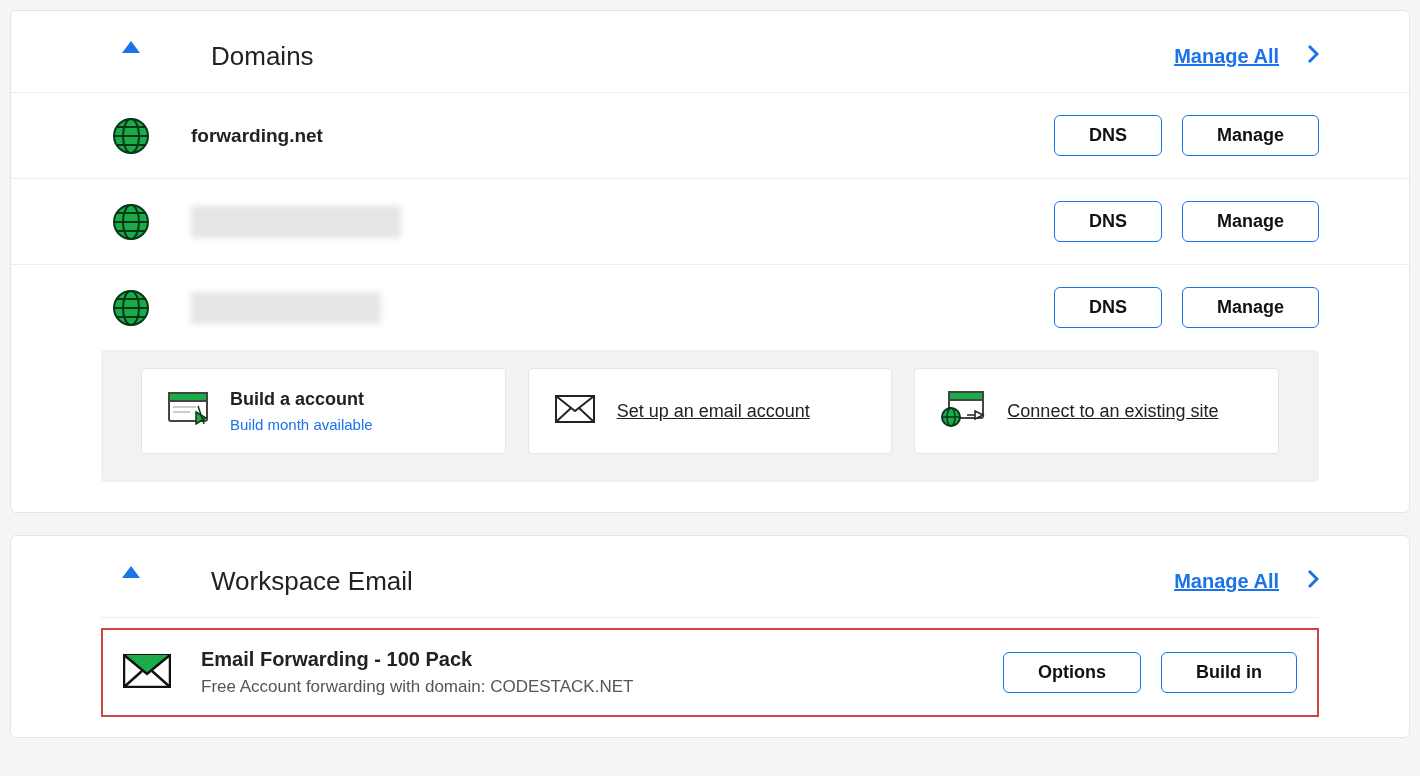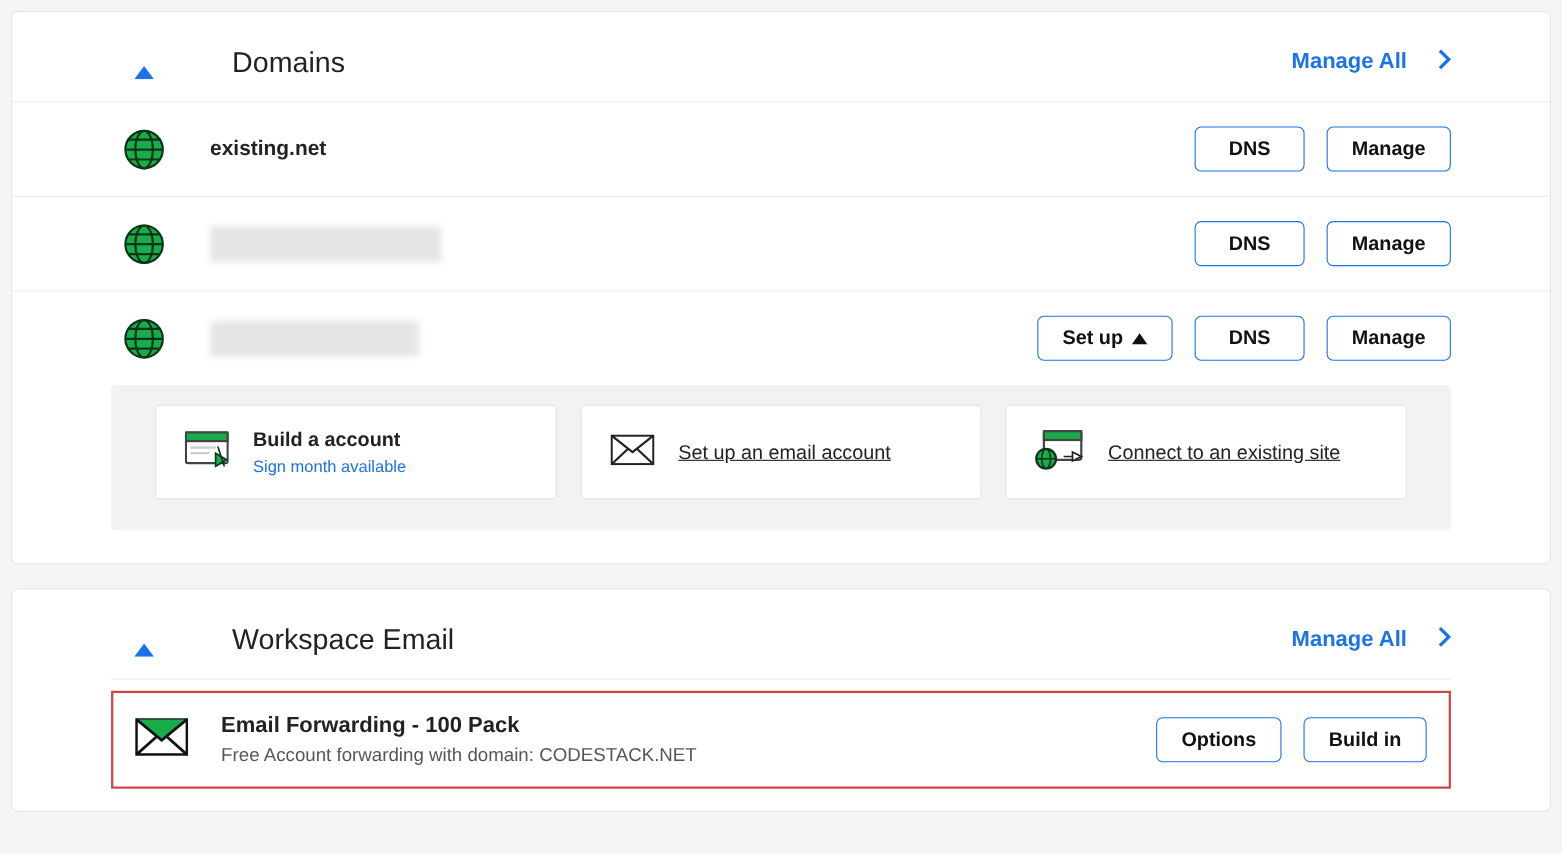--- a/index.html
+++ b/index.html
@@ -17,41 +17,42 @@
     padding: 0;
   }
   .panel-header {
     display: flex;
     align-items: center;
     justify-content: space-between;
     padding: 30px 90px 20px 90px;
   }
   .panel-header-left {
     display: flex;
-    align-items: flex-end;
+    align-items: flex-start;
   }
   .caret {
     width: 60px;
     display: flex;
     justify-content: center;
   }
   .caret svg { display: block; }
   .panel-title {
     font-size: 26px;
     font-weight: 500;
     color: #222;
     margin-left: 50px;
   }
   .manage-all {
     display: flex;
     align-items: center;
     color: #1a73e8;
     font-size: 20px;
     font-weight: 600;
     cursor: pointer;
+    text-decoration: underline;
   }
   .manage-all .chev { margin-left: 28px; }
   .row {
     display: flex;
     align-items: center;
     justify-content: space-between;
     padding: 22px 90px;
     border-top: 1px solid #eee;
   }
   .row-left {
@@ -82,21 +83,21 @@
     display: flex;
     gap: 20px;
     align-items: center;
   }
   .btn {
     border: 1px solid #1a73e8;
     background: #fff;
     color: #111;
     font-size: 18px;
     font-weight: 600;
-    padding: 9px 22px;
+    padding: 9px 34px;
     border-radius: 6px;
     cursor: pointer;
     min-width: 100px;
     text-align: right;
     display: flex;
     align-items: center;
     justify-content: center;
     gap: 8px;
   }
   .setup-arrow {
@@ -196,21 +197,21 @@
     <div class="row-left">
       <span class="icon-slot">
         <svg width="38" height="38" viewBox="0 0 38 38">
           <circle cx="19" cy="19" r="17" fill="#1aab4a" stroke="#0a3618" stroke-width="2"></circle>
           <ellipse cx="19" cy="19" rx="8" ry="17" fill="none" stroke="#0a3618" stroke-width="2"></ellipse>
           <line x1="2" y1="19" x2="36" y2="19" stroke="#0a3618" stroke-width="2"></line>
           <line x1="5" y1="10" x2="33" y2="10" stroke="#0a3618" stroke-width="2"></line>
           <line x1="5" y1="28" x2="33" y2="28" stroke="#0a3618" stroke-width="2"></line>
         </svg>
       </span>
-      <span class="domain-name">existing.net</span>
+      <span class="domain-name">forwarding.net</span>
     </div>
     <div class="btns">
       <button class="btn">DNS</button>
       <button class="btn">Manage</button>
     </div>
   </div>
 
   <div class="row">
     <div class="row-left">
       <span class="icon-slot">
@@ -237,44 +238,40 @@
           <circle cx="19" cy="19" r="17" fill="#1aab4a" stroke="#0a3618" stroke-width="2"></circle>
           <ellipse cx="19" cy="19" rx="8" ry="17" fill="none" stroke="#0a3618" stroke-width="2"></ellipse>
           <line x1="2" y1="19" x2="36" y2="19" stroke="#0a3618" stroke-width="2"></line>
           <line x1="5" y1="10" x2="33" y2="10" stroke="#0a3618" stroke-width="2"></line>
           <line x1="5" y1="28" x2="33" y2="28" stroke="#0a3618" stroke-width="2"></line>
         </svg>
       </span>
       <span class="blur-block blur-b"></span>
     </div>
     <div class="btns">
-      <button class="btn">
-        <span>Set up</span>
-        <span class="setup-arrow"></span>
-      </button>
       <button class="btn">DNS</button>
       <button class="btn">Manage</button>
     </div>
   </div>
 
   <div class="cards-strip">
     <div class="card">
       <span>
         <svg width="40" height="34" viewBox="0 0 40 34">
           <rect x="1" y="1" width="38" height="28" rx="2" fill="#fff" stroke="#444" stroke-width="2"></rect>
           <rect x="1" y="1" width="38" height="8" fill="#1aab4a" stroke="#444" stroke-width="2"></rect>
           <line x1="5" y1="15" x2="28" y2="15" stroke="#ccc" stroke-width="2"></line>
           <line x1="5" y1="20" x2="22" y2="20" stroke="#ccc" stroke-width="2"></line>
           <polygon points="28,20 38,26 28,32" fill="#1aab4a" stroke="#0a3618" stroke-width="1.5"></polygon>
           <line x1="30" y1="14" x2="36" y2="32" stroke="#0a3618" stroke-width="1.5"></line>
         </svg>
       </span>
       <div class="card-body">
         <span class="card-title">Build a account</span>
-        <span class="card-sub">Sign month available</span>
+        <span class="card-sub">Build month available</span>
       </div>
     </div>
 
     <div class="card card-single">
       <span>
         <svg width="40" height="28" viewBox="0 0 40 28">
           <rect x="1" y="1" width="38" height="26" fill="#fff" stroke="#222" stroke-width="2"></rect>
           <polyline points="1,1 20,16 39,1" fill="none" stroke="#222" stroke-width="2"></polyline>
           <line x1="1" y1="27" x2="16" y2="13" stroke="#222" stroke-width="2"></line>
           <line x1="39" y1="27" x2="24" y2="13" stroke="#222" stroke-width="2"></line>

